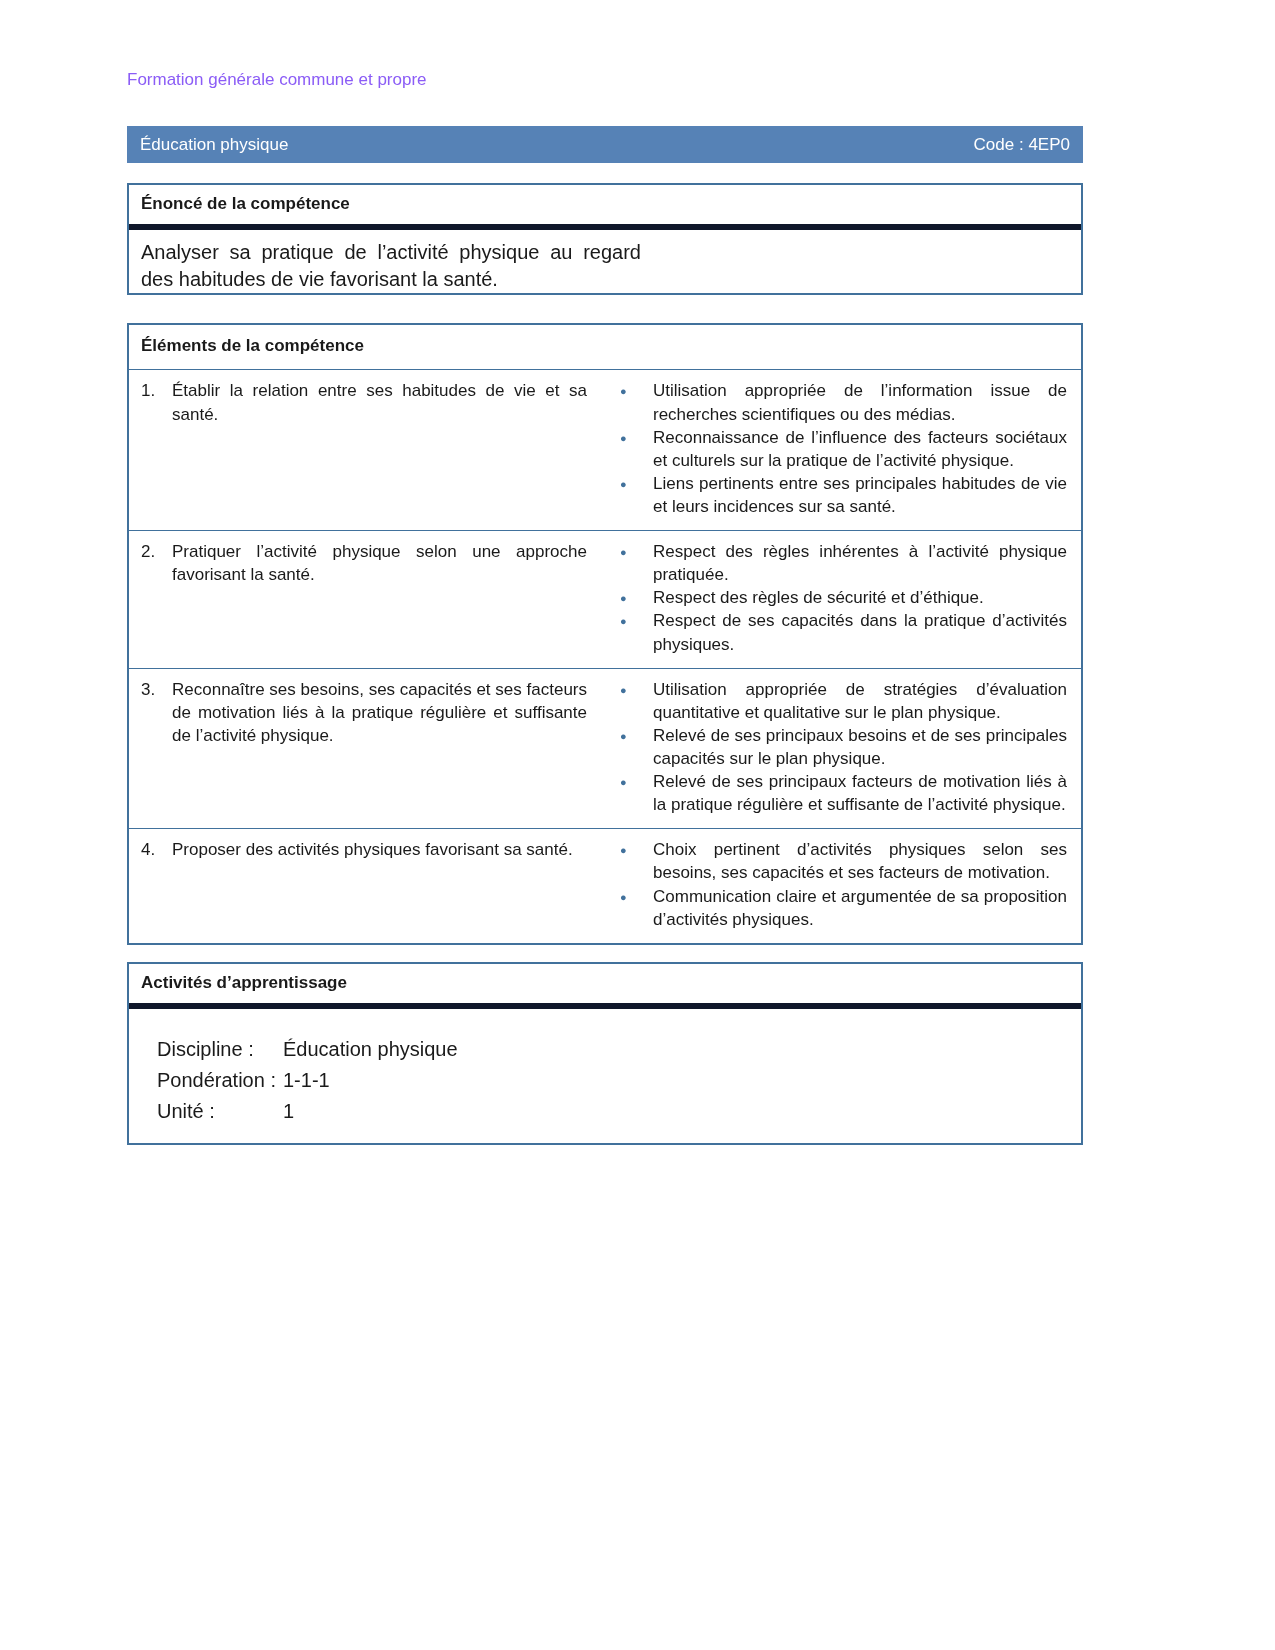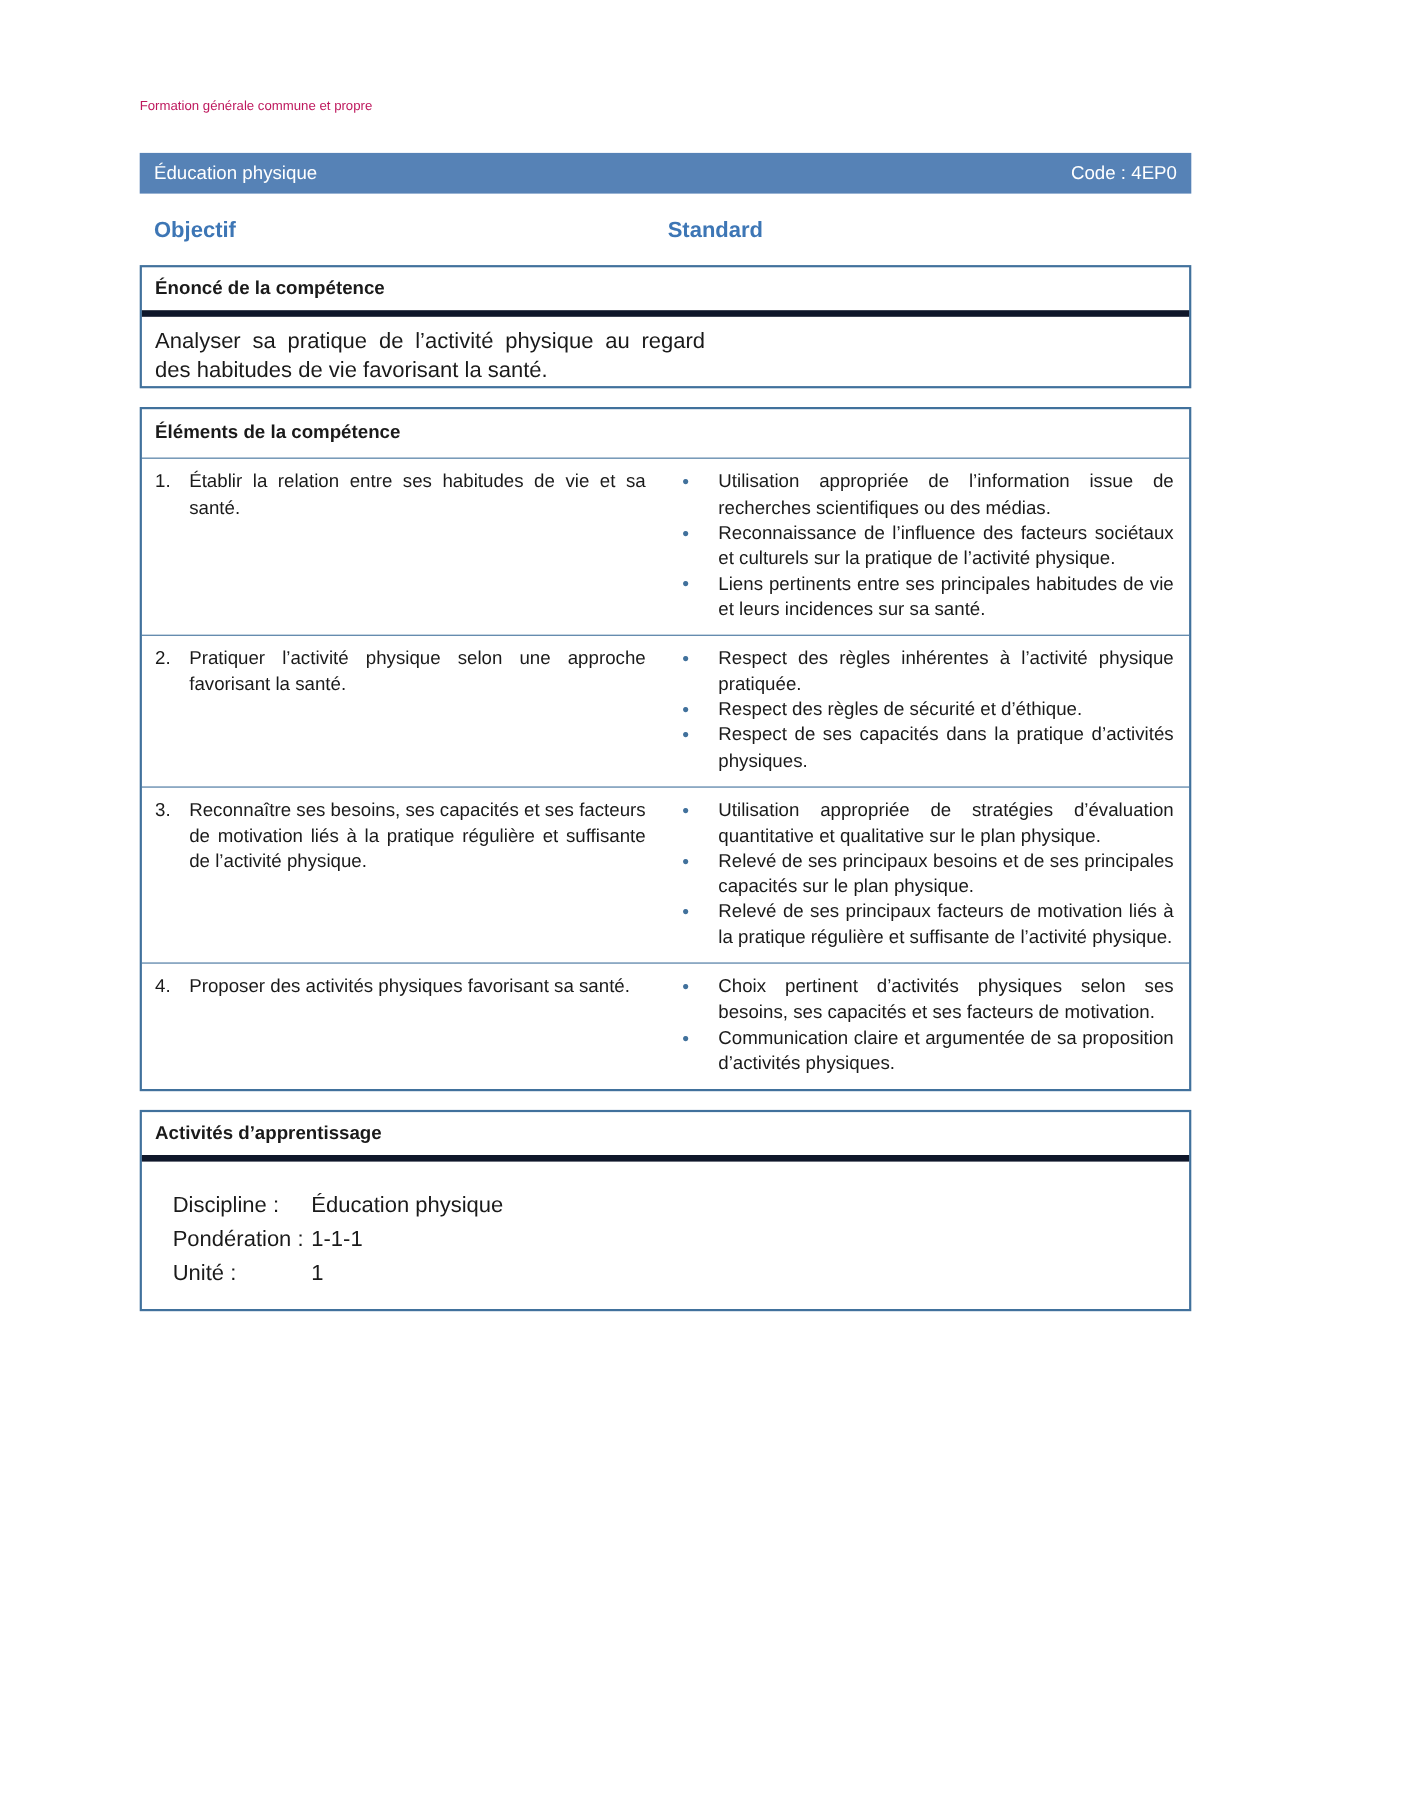--- a/index.html
+++ b/index.html
@@ -12,23 +12,23 @@
     background: #ffffff;
     overflow: hidden;
   }
   .content {
     position: absolute;
     left: 127px;
     top: 0;
     width: 956px;
   }
   .breadcrumb {
-    margin-top: 89px;
-    color: #be185d;
-    font-size: 12px;
+    margin-top: 70px;
+    color: #8b5cf6;
+    font-size: 17px;
   }
   .banner {
     margin-top: 36px;
     background: #5682b6;
     color: #ffffff;
     height: 37px;
     display: flex;
     align-items: center;
     justify-content: space-between;
     padding: 0 13px;
@@ -42,21 +42,21 @@
     color: #3d76b5;
     font-weight: bold;
     font-size: 20px;
   }
   .col-h.left { width: 480px; padding-left: 13px; }
   .box {
     border: 2px solid #41719c;
     background: #ffffff;
   }
   .box.enonce { margin-top: 20px; }
-  .box.table-box { margin-top: 17px; }
+  .box.table-box { margin-top: 28px; }
   .box.activites { margin-top: 17px; }
   .box-header {
     font-weight: bold;
     font-size: 17px;
     padding: 9px 12px 10px 12px;
     border-bottom: 6px solid #0f172a;
   }
   .box-body {
     padding: 9px 12px 0 12px;
     font-size: 20px;
@@ -98,24 +98,20 @@
 <div class="page">
   <div class="content">
 
     <div class="breadcrumb">Formation générale commune et propre</div>
 
     <div class="banner">
       <span>Éducation physique</span>
       <span>Code : 4EP0</span>
     </div>
 
-    <div class="col-headings">
-      <span class="col-h left">Objectif</span>
-      <span class="col-h">Standard</span>
-    </div>
 
     <div class="box enonce">
       <div class="box-header">Énoncé de la compétence</div>
       <div class="box-body">
         <p>Analyser sa pratique de l’activité physique au regard des habitudes de vie favorisant la santé.</p>
       </div>
     </div>
 
     <div class="box table-box">
 

